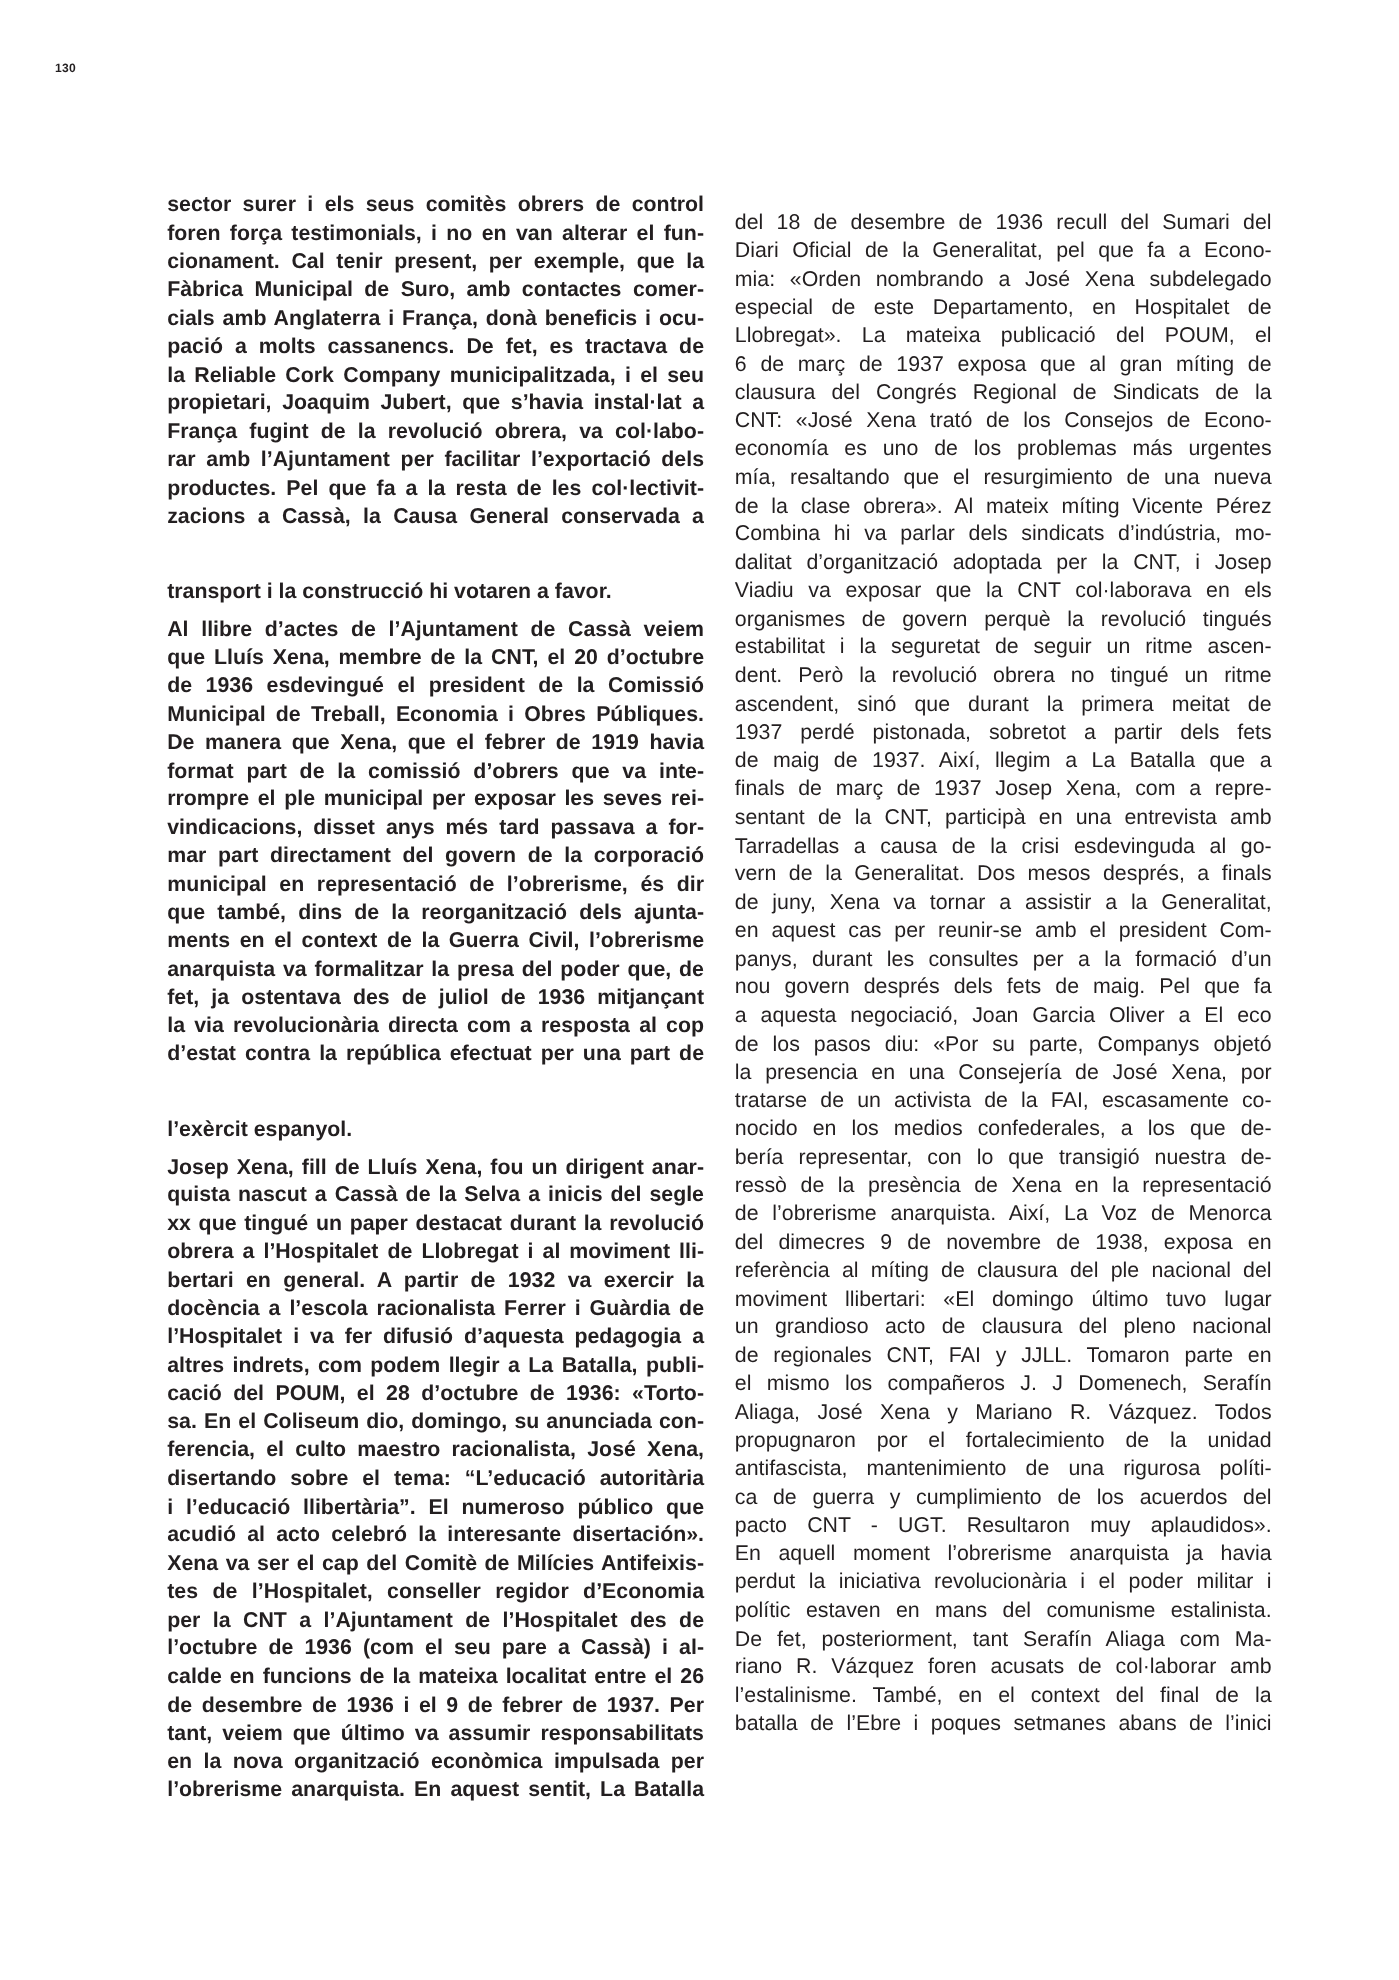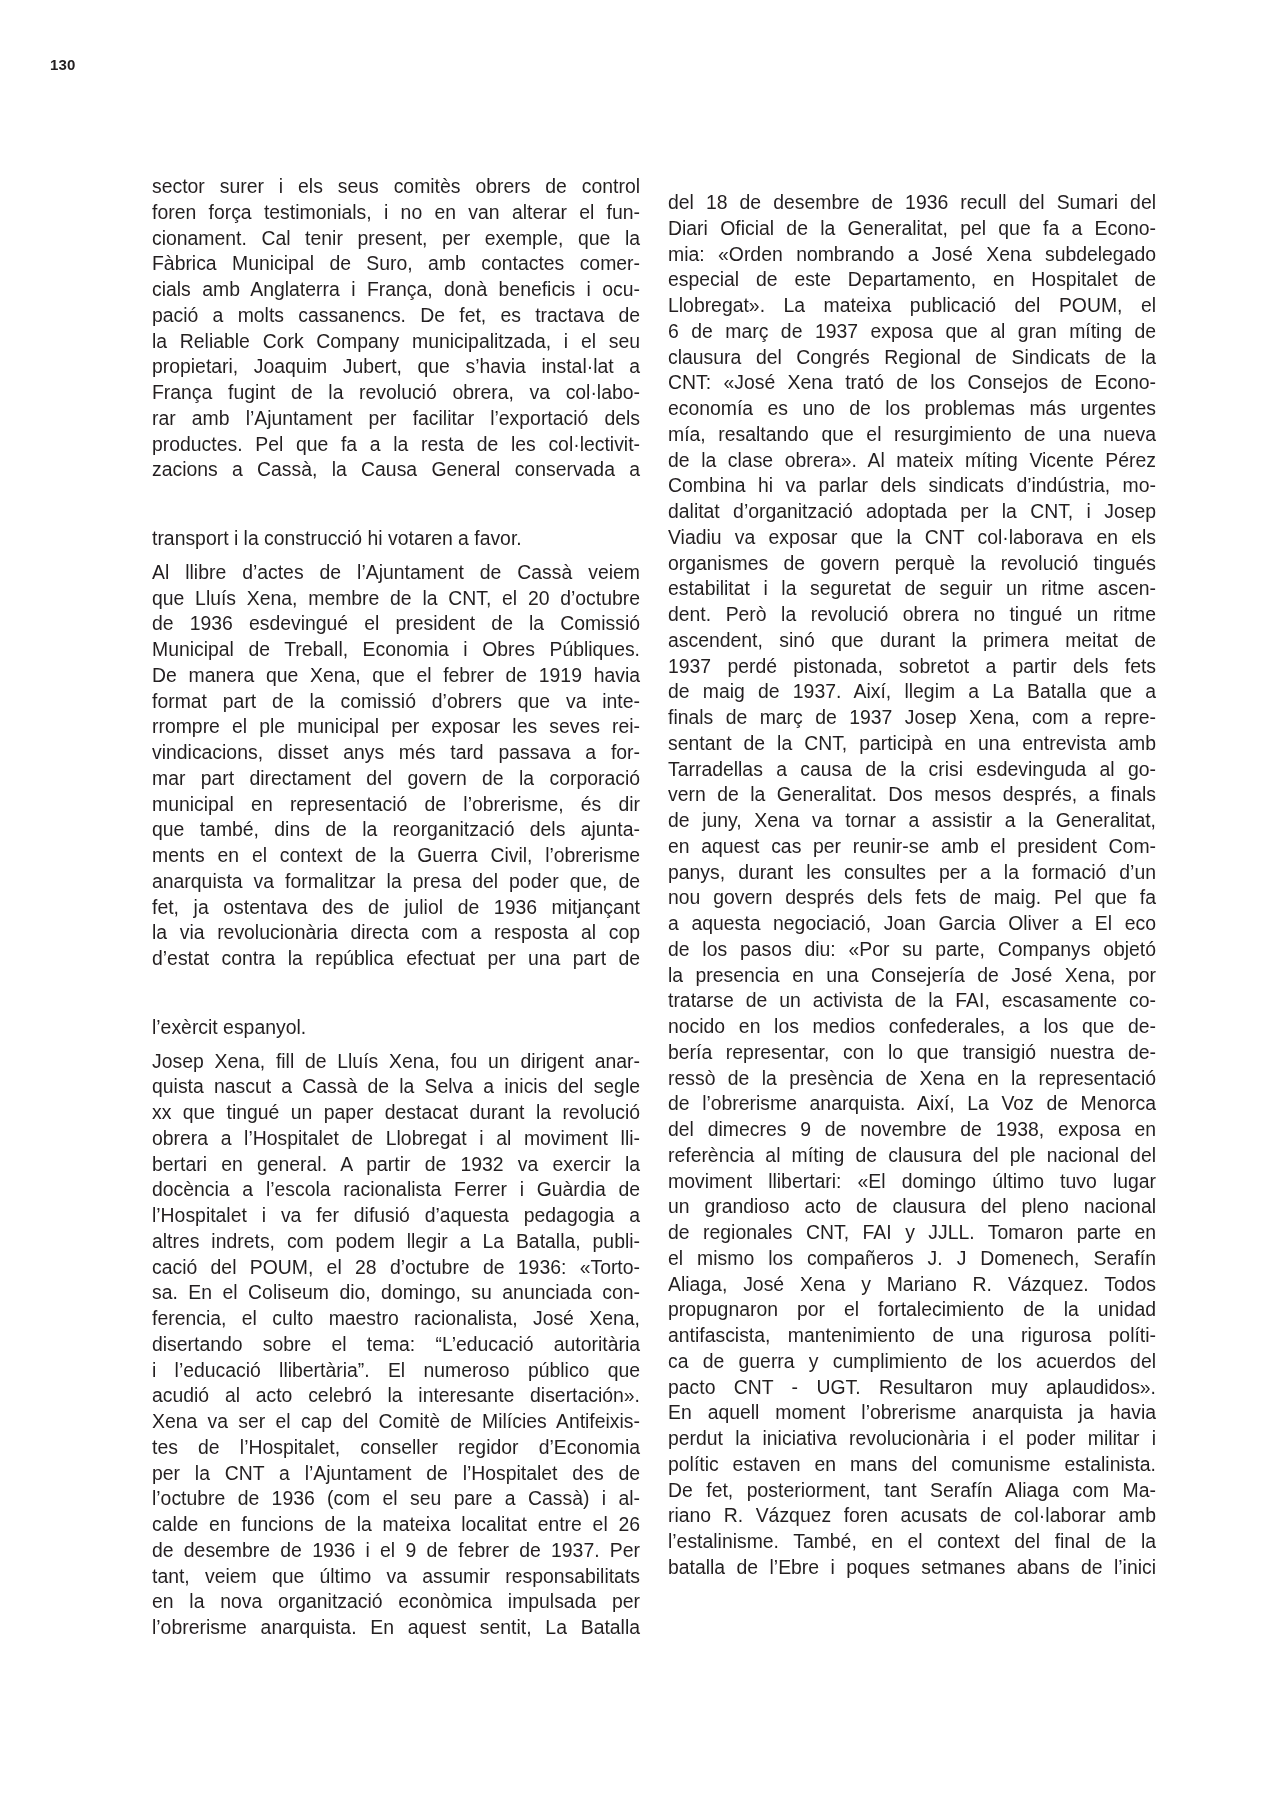--- a/index.html
+++ b/index.html
@@ -12,35 +12,35 @@
       height: 1800px;
       position: relative;
       overflow: hidden;
       color: #231f20;
       font-family: "Liberation Sans", "DejaVu Sans", sans-serif;
     }
     .page-number {
       position: absolute;
       left: 50px;
       top: 56px;
-      font-size: 15px;
+      font-size: 11px;
       font-weight: bold;
       color: #231f20;
       letter-spacing: 0.2px;
     }
     .column {
       position: absolute;
       top: 174px;
       width: 488px;
       font-size: 19.4px;
       line-height: 25.75px;
       text-align: justify;
       hyphens: manual;
     }
-    .column.left { left: 152px; }
+    .column.left { left: 152px; font-weight: bold; }
     .column.right { left: 668px; margin-top: 16px; }
     .column p {
       margin: 0 0 8px 0;
       text-align: justify;
       text-align-last: left;
     }
     .line {
       display: block;
       text-align: justify;
       text-align-last: justify;

